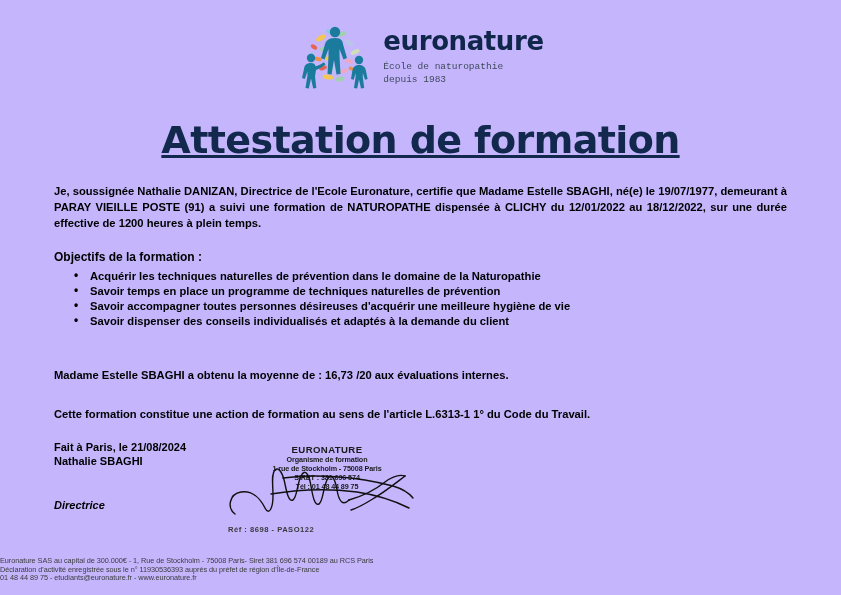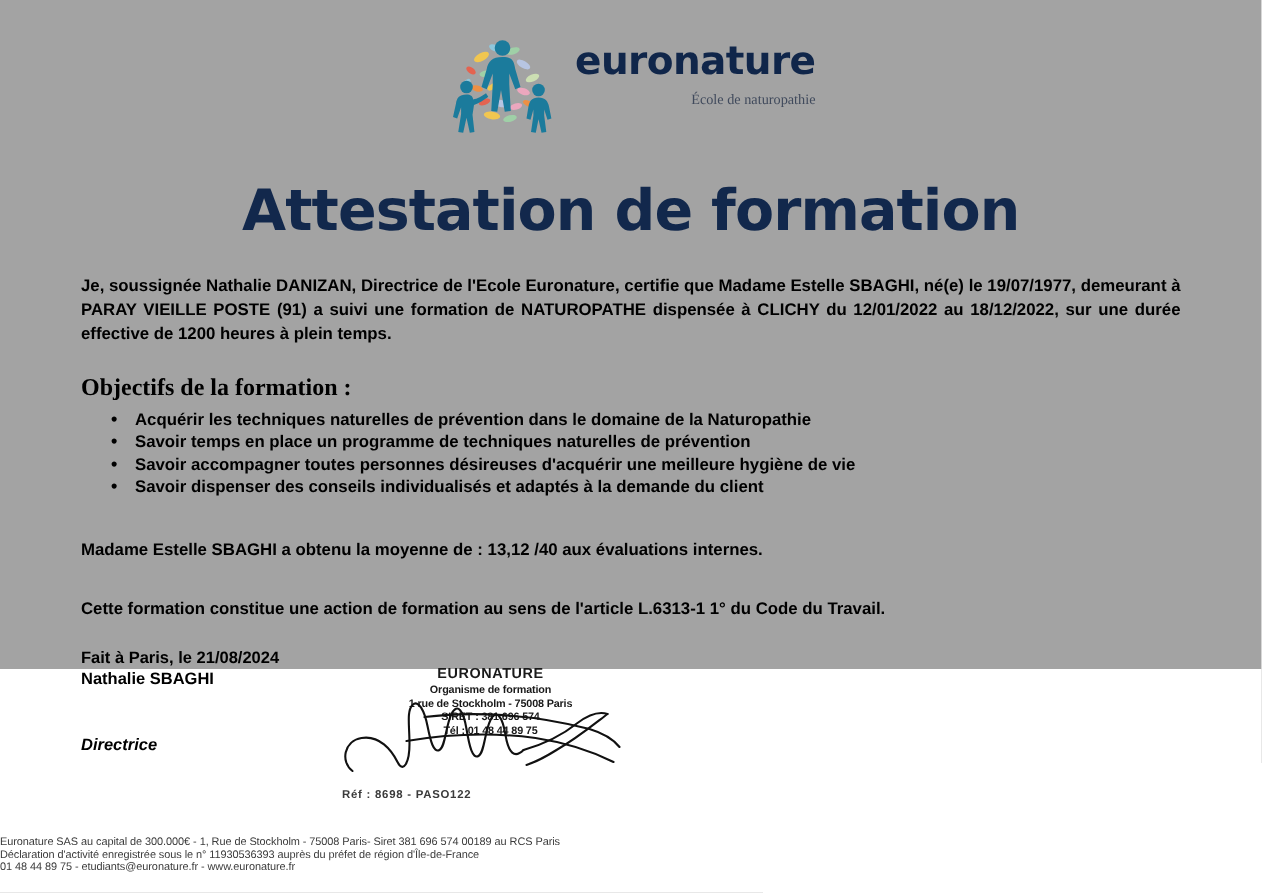--- a/index.html
+++ b/index.html
@@ -13,22 +13,22 @@
     height: 595px;
     overflow: hidden;
     font-family: "Liberation Sans", sans-serif;
     color: #000000;
     position: relative;
   }
 
   .page {
     position: relative;
     width: 841px;
-    height: 446px;
-    background: #a3a3a3;
+    height: 595px;
+    background: #c4b5fd;
     box-sizing: border-box;
   }
 
   
   .logo-block {
     position: absolute;
     left: 0;
     top: 22px;
     width: 841px;
     display: flex;
@@ -51,40 +51,40 @@
   .wordmark {
     font-family: "DejaVu Sans", sans-serif;
     font-size: 26px;
     font-weight: 700;
     letter-spacing: -0.4px;
     color: #10264a;
     line-height: 1;
   }
   .tagline {
     margin-top: 7px;
-    font-family: Liberation Serif, serif;
+    font-family: Liberation Mono, monospace;
     font-size: 9.5px;
     font-weight: 400;
     color: #404a5c;
     line-height: 1.35;
-    text-align: right;
   }
 
   
   .doc-title {
     position: absolute;
     left: 0;
     top: 118px;
     width: 841px;
     text-align: center;
     font-family: "DejaVu Sans", sans-serif;
     font-size: 38px;
     font-weight: 700;
     letter-spacing: -0.6px;
     color: #12284c;
+    text-decoration: underline;
   }
 
   
   .body-area {
     position: absolute;
     left: 54px;
     top: 183px;
     width: 733px;
   }
   .para {
@@ -96,27 +96,27 @@
     color: #000;
     margin: 0;
   }
   .para.left {
     text-align: left;
   }
   .spacer-md { height: 18px; }
   .spacer-lg { height: 22px; }
 
   .obj-label {
-    font-family: Liberation Serif, serif;
-    font-size: 16px;
+    font-family: Liberation Sans, sans-serif;
+    font-size: 12px;
     font-weight: bold;
     color: #000;
   }
   ul.objectives {
-    margin: 5px 0 4px 0;
+    margin: 5px 0 16px 0;
     padding-left: 36px;
     list-style: none;
   }
   ul.objectives li {
     position: relative;
     font-family: "Liberation Sans", sans-serif;
     font-size: 11.2px;
     font-weight: bold;
     line-height: 15.2px;
     color: #000;
@@ -252,20 +252,21 @@
           <g fill="#1b7b9c">
             <circle cx="62" cy="38" r="4.2"></circle>
             <path d="M62 43 C57.5 43 56 45.5 55.3 49 L54 57 L56.7 57.8 L58.6 51 L58.6 55 L57 66 L60.2 66.5 L62 57.5 L64 66.5 L67.2 66 L65.8 55 L65.8 51 L68 57.8 L70.6 57 L69 49 C68.3 45.5 66.5 43 62 43 Z"></path>
           </g>
         </svg>
       </div>
       <div class="logo-text">
         <div class="wordmark">euronature</div>
         <div class="tagline">
           <div>École de naturopathie</div>
+          <div>depuis 1983</div>
         </div>
       </div>
     </div>
   </div>
 
   <div class="doc-title">Attestation de formation</div>
 
   <div class="body-area">
 
     <p class="para">Je, soussignée Nathalie DANIZAN, Directrice de l'Ecole Euronature, certifie que Madame Estelle SBAGHI, né(e) le 19/07/1977, demeurant à PARAY VIEILLE POSTE (91) a suivi une formation de NATUROPATHE dispensée à CLICHY du 12/01/2022 au 18/12/2022, sur une durée effective de 1200 heures à plein temps.</p>
@@ -276,21 +277,21 @@
 
     <ul class="objectives">
       <li>Acquérir les techniques naturelles de prévention dans le domaine de la Naturopathie</li>
       <li>Savoir temps en place un programme de techniques naturelles de prévention</li>
       <li>Savoir accompagner toutes personnes désireuses d'acquérir une meilleure hygiène de vie</li>
       <li>Savoir dispenser des conseils individualisés et adaptés à la demande du client</li>
     </ul>
 
     <div class="spacer-lg"></div>
 
-    <p class="para left">Madame Estelle SBAGHI a obtenu la moyenne de : 13,12 /40 aux évaluations internes.</p>
+    <p class="para left">Madame Estelle SBAGHI a obtenu la moyenne de : 16,73 /20 aux évaluations internes.</p>
 
     <div class="spacer-lg"></div>
 
     <p class="para left">Cette formation constitue une action de formation au sens de l'article L.6313-1 1° du Code du Travail.</p>
 
     <div class="spacer-md"></div>
 
     <div class="signoff">
       <div>Fait à Paris, le 21/08/2024</div>
       <div>Nathalie SBAGHI</div>

